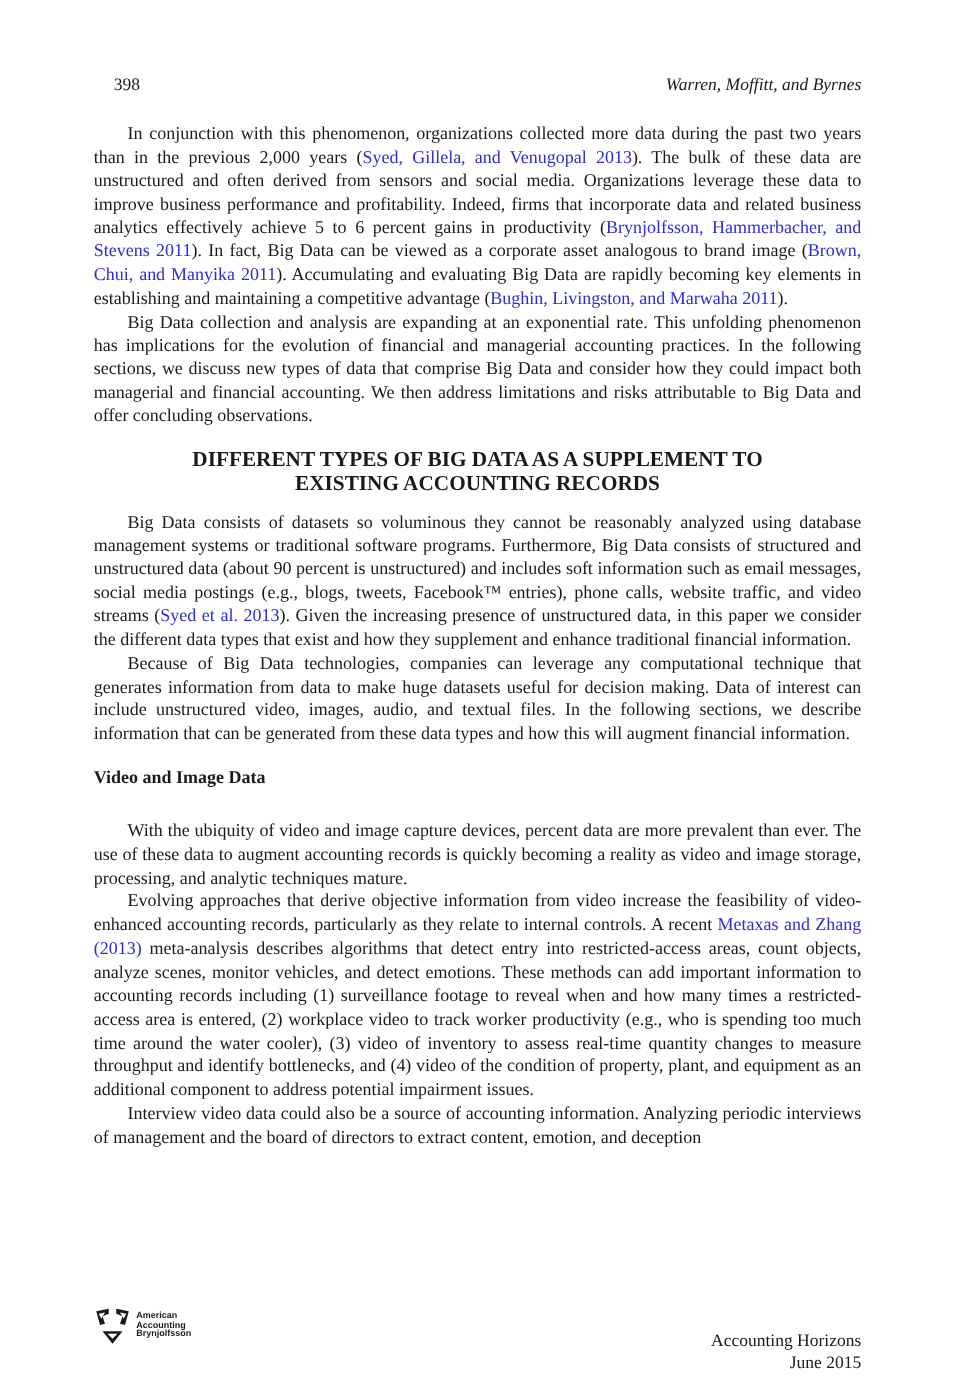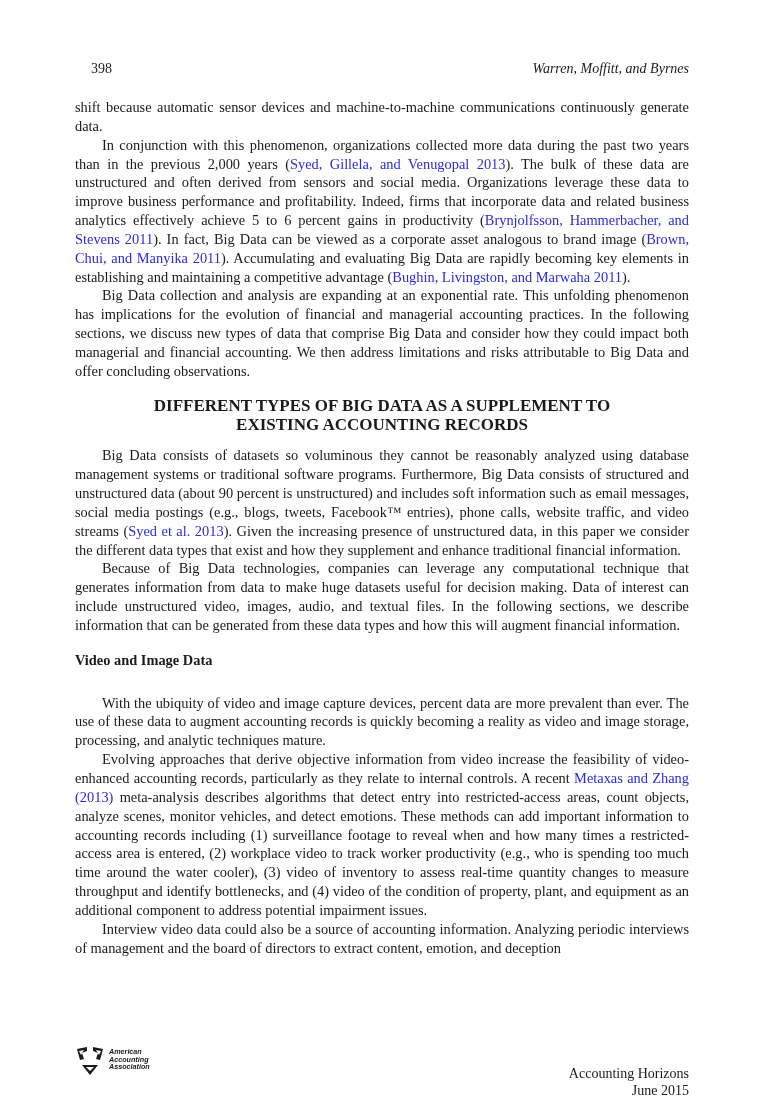--- a/index.html
+++ b/index.html
@@ -80,21 +80,20 @@
       left: 0;
       width: 614px;
       height: 45px;
     }
     .logo {
       position: absolute;
       left: 0;
       top: 0;
       display: flex;
       align-items: flex-start;
-      font-style: italic;
     }
     .logo svg {
       width: 30px;
       height: 32px;
       display: block;
     }
     .logo-text {
       margin-left: 4px;
       margin-top: 3px;
       font-family: "Liberation Sans", "DejaVu Sans", sans-serif;
@@ -123,21 +122,20 @@
 
 <div class="page">
 
   <div class="running-head">
     <span class="page-num">398</span>
     <span class="authors">Warren, Moffitt, and Byrnes</span>
   </div>
 
   <div class="body-text">
 
-    <p class="noindent">shift because automatic sensor devices and machine-to-machine communications continuously generate data.</p>
 
     <p><span>In conjunction with this phenomenon, organizations collected more data during the past two years than in the previous 2,000 years (</span><span class="cite">Syed, Gillela, and Venugopal 2013</span><span>). The bulk of these data are unstructured and often derived from sensors and social media. Organizations leverage these data to improve business performance and profitability. Indeed, firms that incorporate data and related business analytics effectively achieve 5 to 6 percent gains in productivity (</span><span class="cite">Brynjolfsson, Hammerbacher, and Stevens 2011</span><span>). In fact, Big Data can be viewed as a corporate asset analogous to brand image (</span><span class="cite">Brown, Chui, and Manyika 2011</span><span>). Accumulating and evaluating Big Data are rapidly becoming key elements in establishing and maintaining a competitive advantage (</span><span class="cite">Bughin, Livingston, and Marwaha 2011</span><span>).</span></p>
 
     <p>Big Data collection and analysis are expanding at an exponential rate. This unfolding phenomenon has implications for the evolution of financial and managerial accounting practices. In the following sections, we discuss new types of data that comprise Big Data and consider how they could impact both managerial and financial accounting. We then address limitations and risks attributable to Big Data and offer concluding observations.</p>
 
     <h2 class="section-heading">DIFFERENT TYPES OF BIG DATA AS A SUPPLEMENT TO EXISTING ACCOUNTING RECORDS</h2>
 
     <p><span>Big Data consists of datasets so voluminous they cannot be reasonably analyzed using database management systems or traditional software programs. Furthermore, Big Data consists of structured and unstructured data (about 90 percent is unstructured) and includes soft information such as email messages, social media postings (e.g., blogs, tweets, Facebook™ entries), phone calls, website traffic, and video streams (</span><span class="cite">Syed et al. 2013</span><span>). Given the increasing presence of unstructured data, in this paper we consider the different data types that exist and how they supplement and enhance traditional financial information.</span></p>
 
     <p>Because of Big Data technologies, companies can leverage any computational technique that generates information from data to make huge datasets useful for decision making. Data of interest can include unstructured video, images, audio, and textual files. In the following sections, we describe information that can be generated from these data types and how this will augment financial information.</p>
@@ -158,21 +156,21 @@
         <path d="M2 4 L12 2 L12 6 L7 8 L9 14 L5 15 Z" fill="#1a1a1a"></path>
         <path d="M18 2 L28 4 L25 15 L21 14 L23 8 L18 6 Z" fill="#1a1a1a"></path>
         <path d="M7 20 L23 20 L15 30 Z" fill="#1a1a1a"></path>
         <path d="M11 22 L19 22 L15 26 Z" fill="#ffffff"></path>
         <path d="M4 6 L9 5 L6 10 Z" fill="#ffffff"></path>
         <path d="M21 5 L26 6 L24 10 Z" fill="#ffffff"></path>
       </svg>
       <div class="logo-text">
         <span>American</span>
         <span>Accounting</span>
-        <span>Association</span>
+        <span>Brynjolfsson</span>
       </div>
     </div>
     <div class="journal-info">
       <span>Accounting Horizons</span>
       <span>June 2015</span>
     </div>
   </div>
 
 </div>
 

